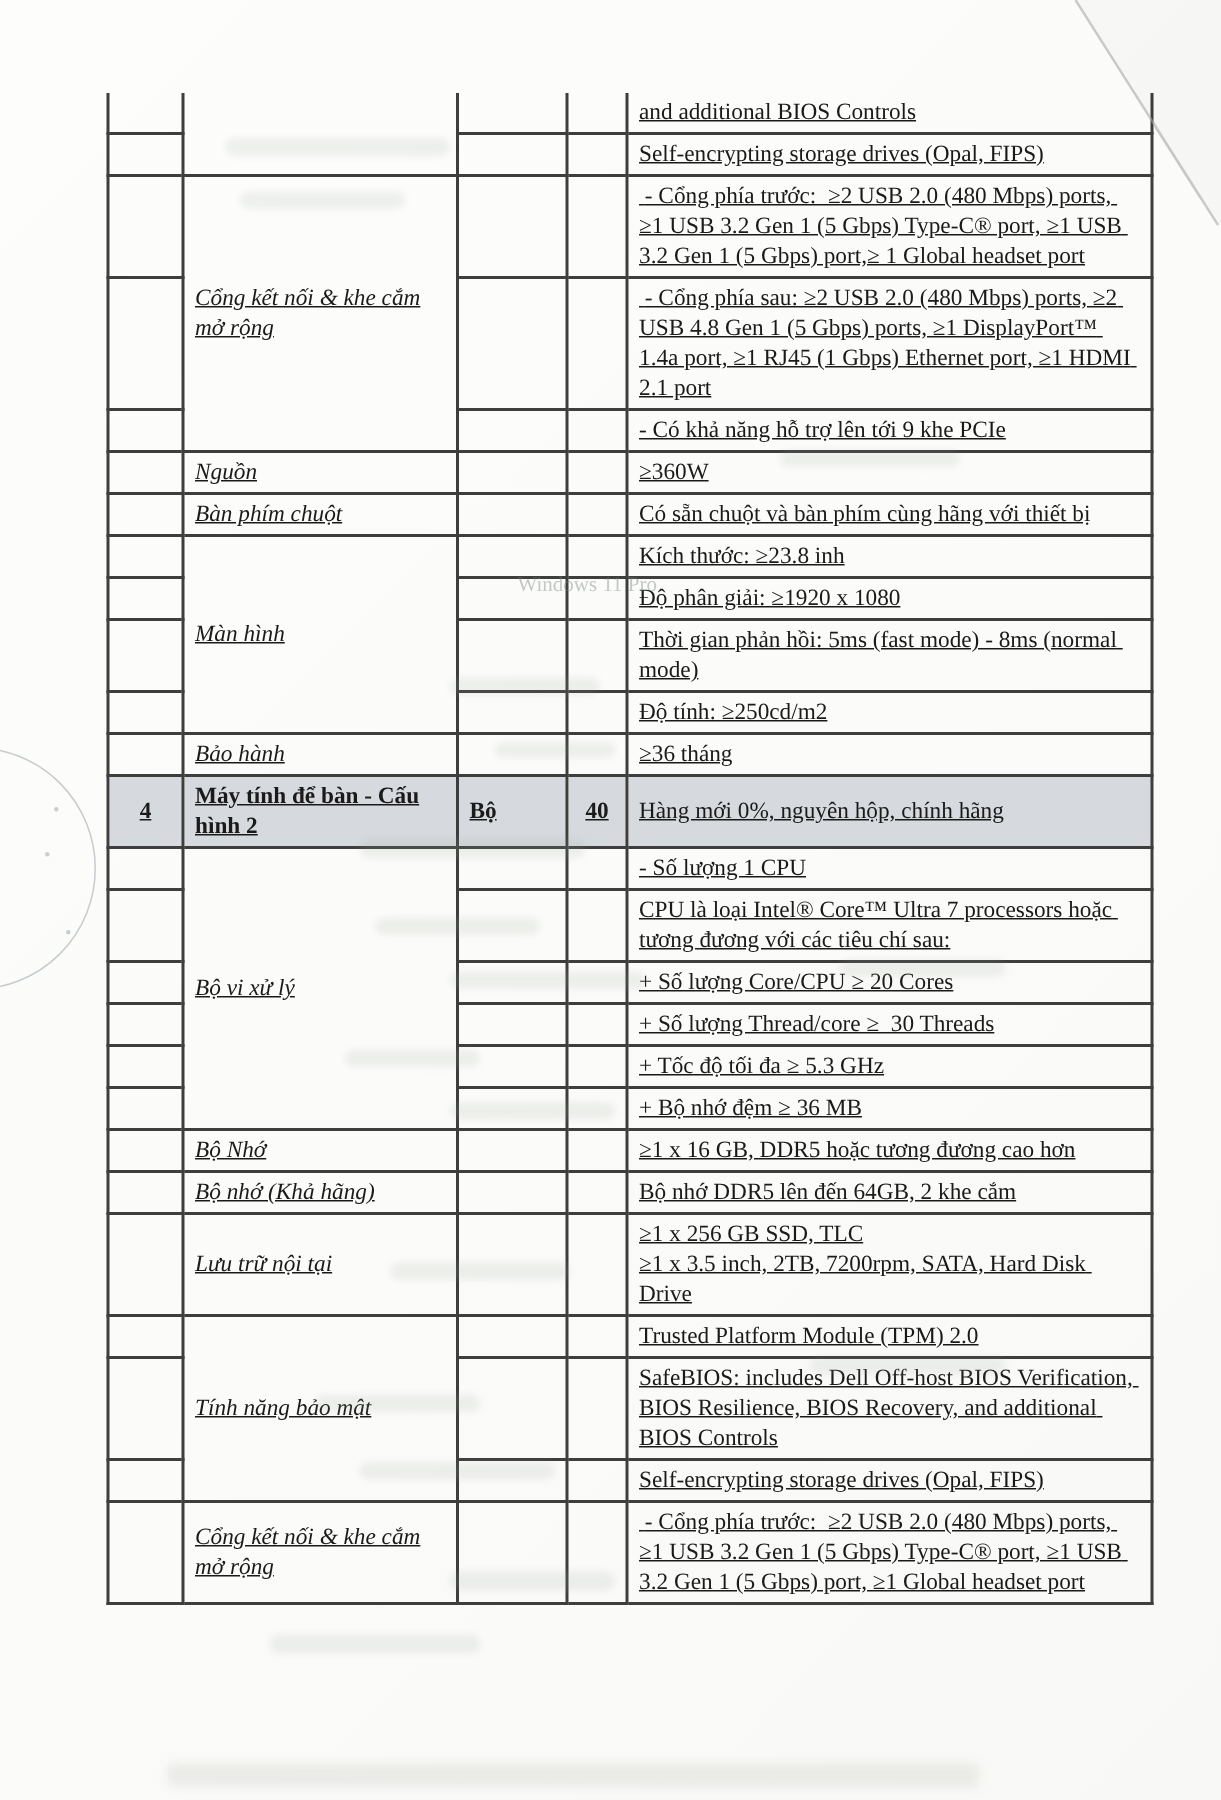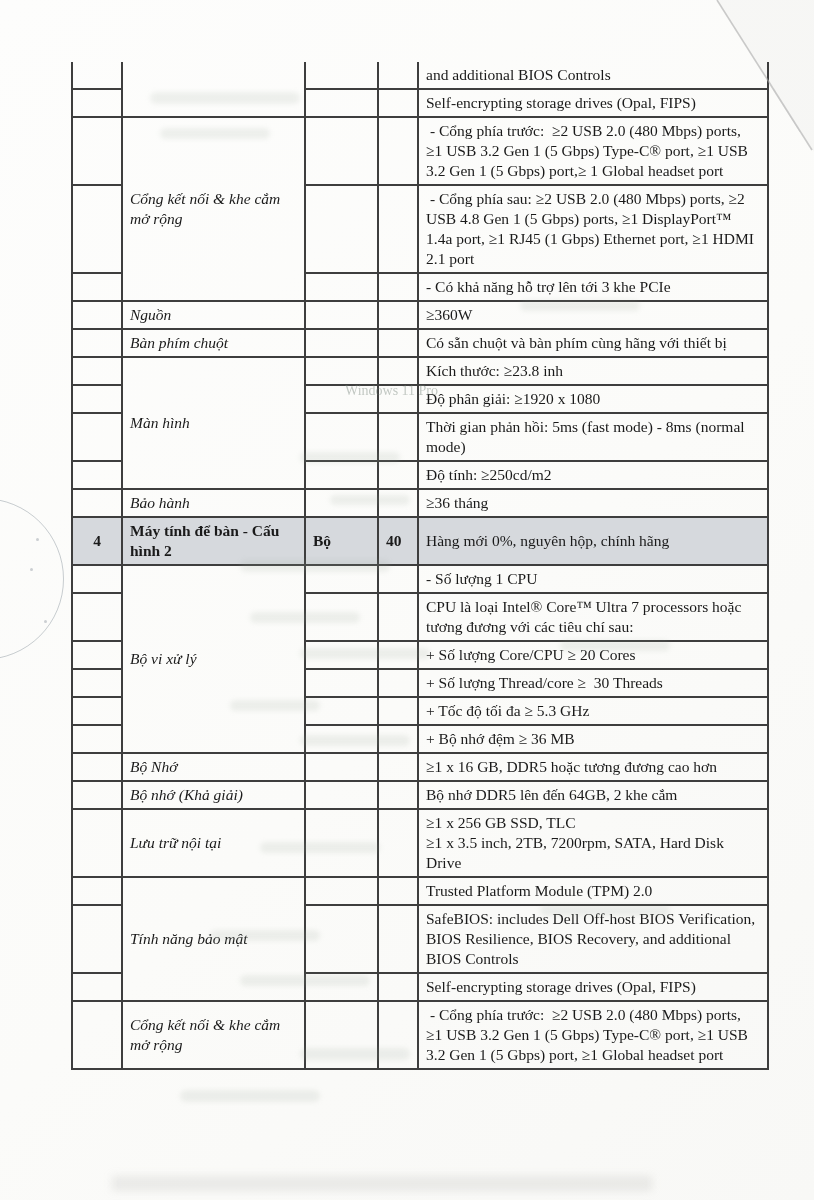--- a/index.html
+++ b/index.html
@@ -8,34 +8,34 @@
     width:814px; height:1200px; position:relative; overflow:hidden;
     background:#ffffff;
     font-family:"Liberation Serif","DejaVu Serif",serif;
     color:#1a1a1a;
   }
   .page {
     position:absolute; inset:0;
     background:linear-gradient(135deg,#fdfdfc 0%,#fbfbf9 55%,#f8f8f6 100%);
   }
   .table-wrap { position:absolute; left:71px; top:62px; }
-  table.spec { border-collapse:collapse; table-layout:fixed; width:696px; }
+  table.spec { border-collapse:collapse; table-layout:fixed; width:696px;text-decoration:underline; }
   table.spec td {
     border:2px solid #3e3e3e;
     padding:3px 7px;
     font-size:15.5px;
     line-height:20px;
     vertical-align:middle;
     overflow:hidden;
   }
   table.spec tr:first-child td { border-top:none; }
   td.c-stt  { text-align:center; font-weight:bold; padding:3px 2px; font-size:16px; }
   td.c-label{ font-style:italic; font-size:16px;margin-top:44px; }
   td.c-unit { font-size:16px; }
-  td.c-qty  { text-align:left; font-size:16px; }
+  td.c-qty  { text-align:center; font-size:16px; }
   td.c-spec { white-space:pre-wrap; }
   tr.item-row td { background:#d6d9dd; }
   tr.item-row td.c-label { font-style:normal; font-weight:bold; }
   tr.item-row td.c-unit, tr.item-row td.c-qty { font-weight:bold; }
   td.spec-continuation { vertical-align:bottom; padding-top:16px; }
 
   
   .stamp-arc {
     position:absolute; left:-98px; top:498px; width:160px; height:160px;
     border:1.6px solid rgba(140,150,158,0.48); border-radius:50%;
@@ -93,21 +93,21 @@
           <tr>
             <td class="c-stt"></td>
             <td class="c-unit"></td>
             <td class="c-qty"></td>
             <td class="c-spec"> - Cổng phía sau: ≥2 USB 2.0 (480 Mbps) ports, ≥2 USB 4.8 Gen 1 (5 Gbps) ports, ≥1 DisplayPort™ 1.4a port, ≥1 RJ45 (1 Gbps) Ethernet port, ≥1 HDMI 2.1 port</td>
           </tr>
           <tr>
             <td class="c-stt"></td>
             <td class="c-unit"></td>
             <td class="c-qty"></td>
-            <td class="c-spec">- Có khả năng hỗ trợ lên tới 3 khe PCIe</td>
+            <td class="c-spec">- Có khả năng hỗ trợ lên tới 9 khe PCIe</td>
           </tr>
           <tr>
             <td class="c-stt"></td>
             <td class="c-label" rowspan="1">Nguồn</td>
             <td class="c-unit"></td>
             <td class="c-qty"></td>
             <td class="c-spec">≥360W</td>
           </tr>
           <tr>
             <td class="c-stt"></td>
@@ -194,21 +194,21 @@
           </tr>
           <tr>
             <td class="c-stt"></td>
             <td class="c-label" rowspan="1">Bộ Nhớ</td>
             <td class="c-unit"></td>
             <td class="c-qty"></td>
             <td class="c-spec">≥1 x 16 GB, DDR5 hoặc tương đương cao hơn</td>
           </tr>
           <tr>
             <td class="c-stt"></td>
-            <td class="c-label" rowspan="1">Bộ nhớ (Khả giải)</td>
+            <td class="c-label" rowspan="1">Bộ nhớ (Khả hãng)</td>
             <td class="c-unit"></td>
             <td class="c-qty"></td>
             <td class="c-spec">Bộ nhớ DDR5 lên đến 64GB, 2 khe cắm</td>
           </tr>
           <tr>
             <td class="c-stt"></td>
             <td class="c-label" rowspan="1">Lưu trữ nội tại</td>
             <td class="c-unit"></td>
             <td class="c-qty"></td>
             <td class="c-spec">≥1 x 256 GB SSD, TLC

